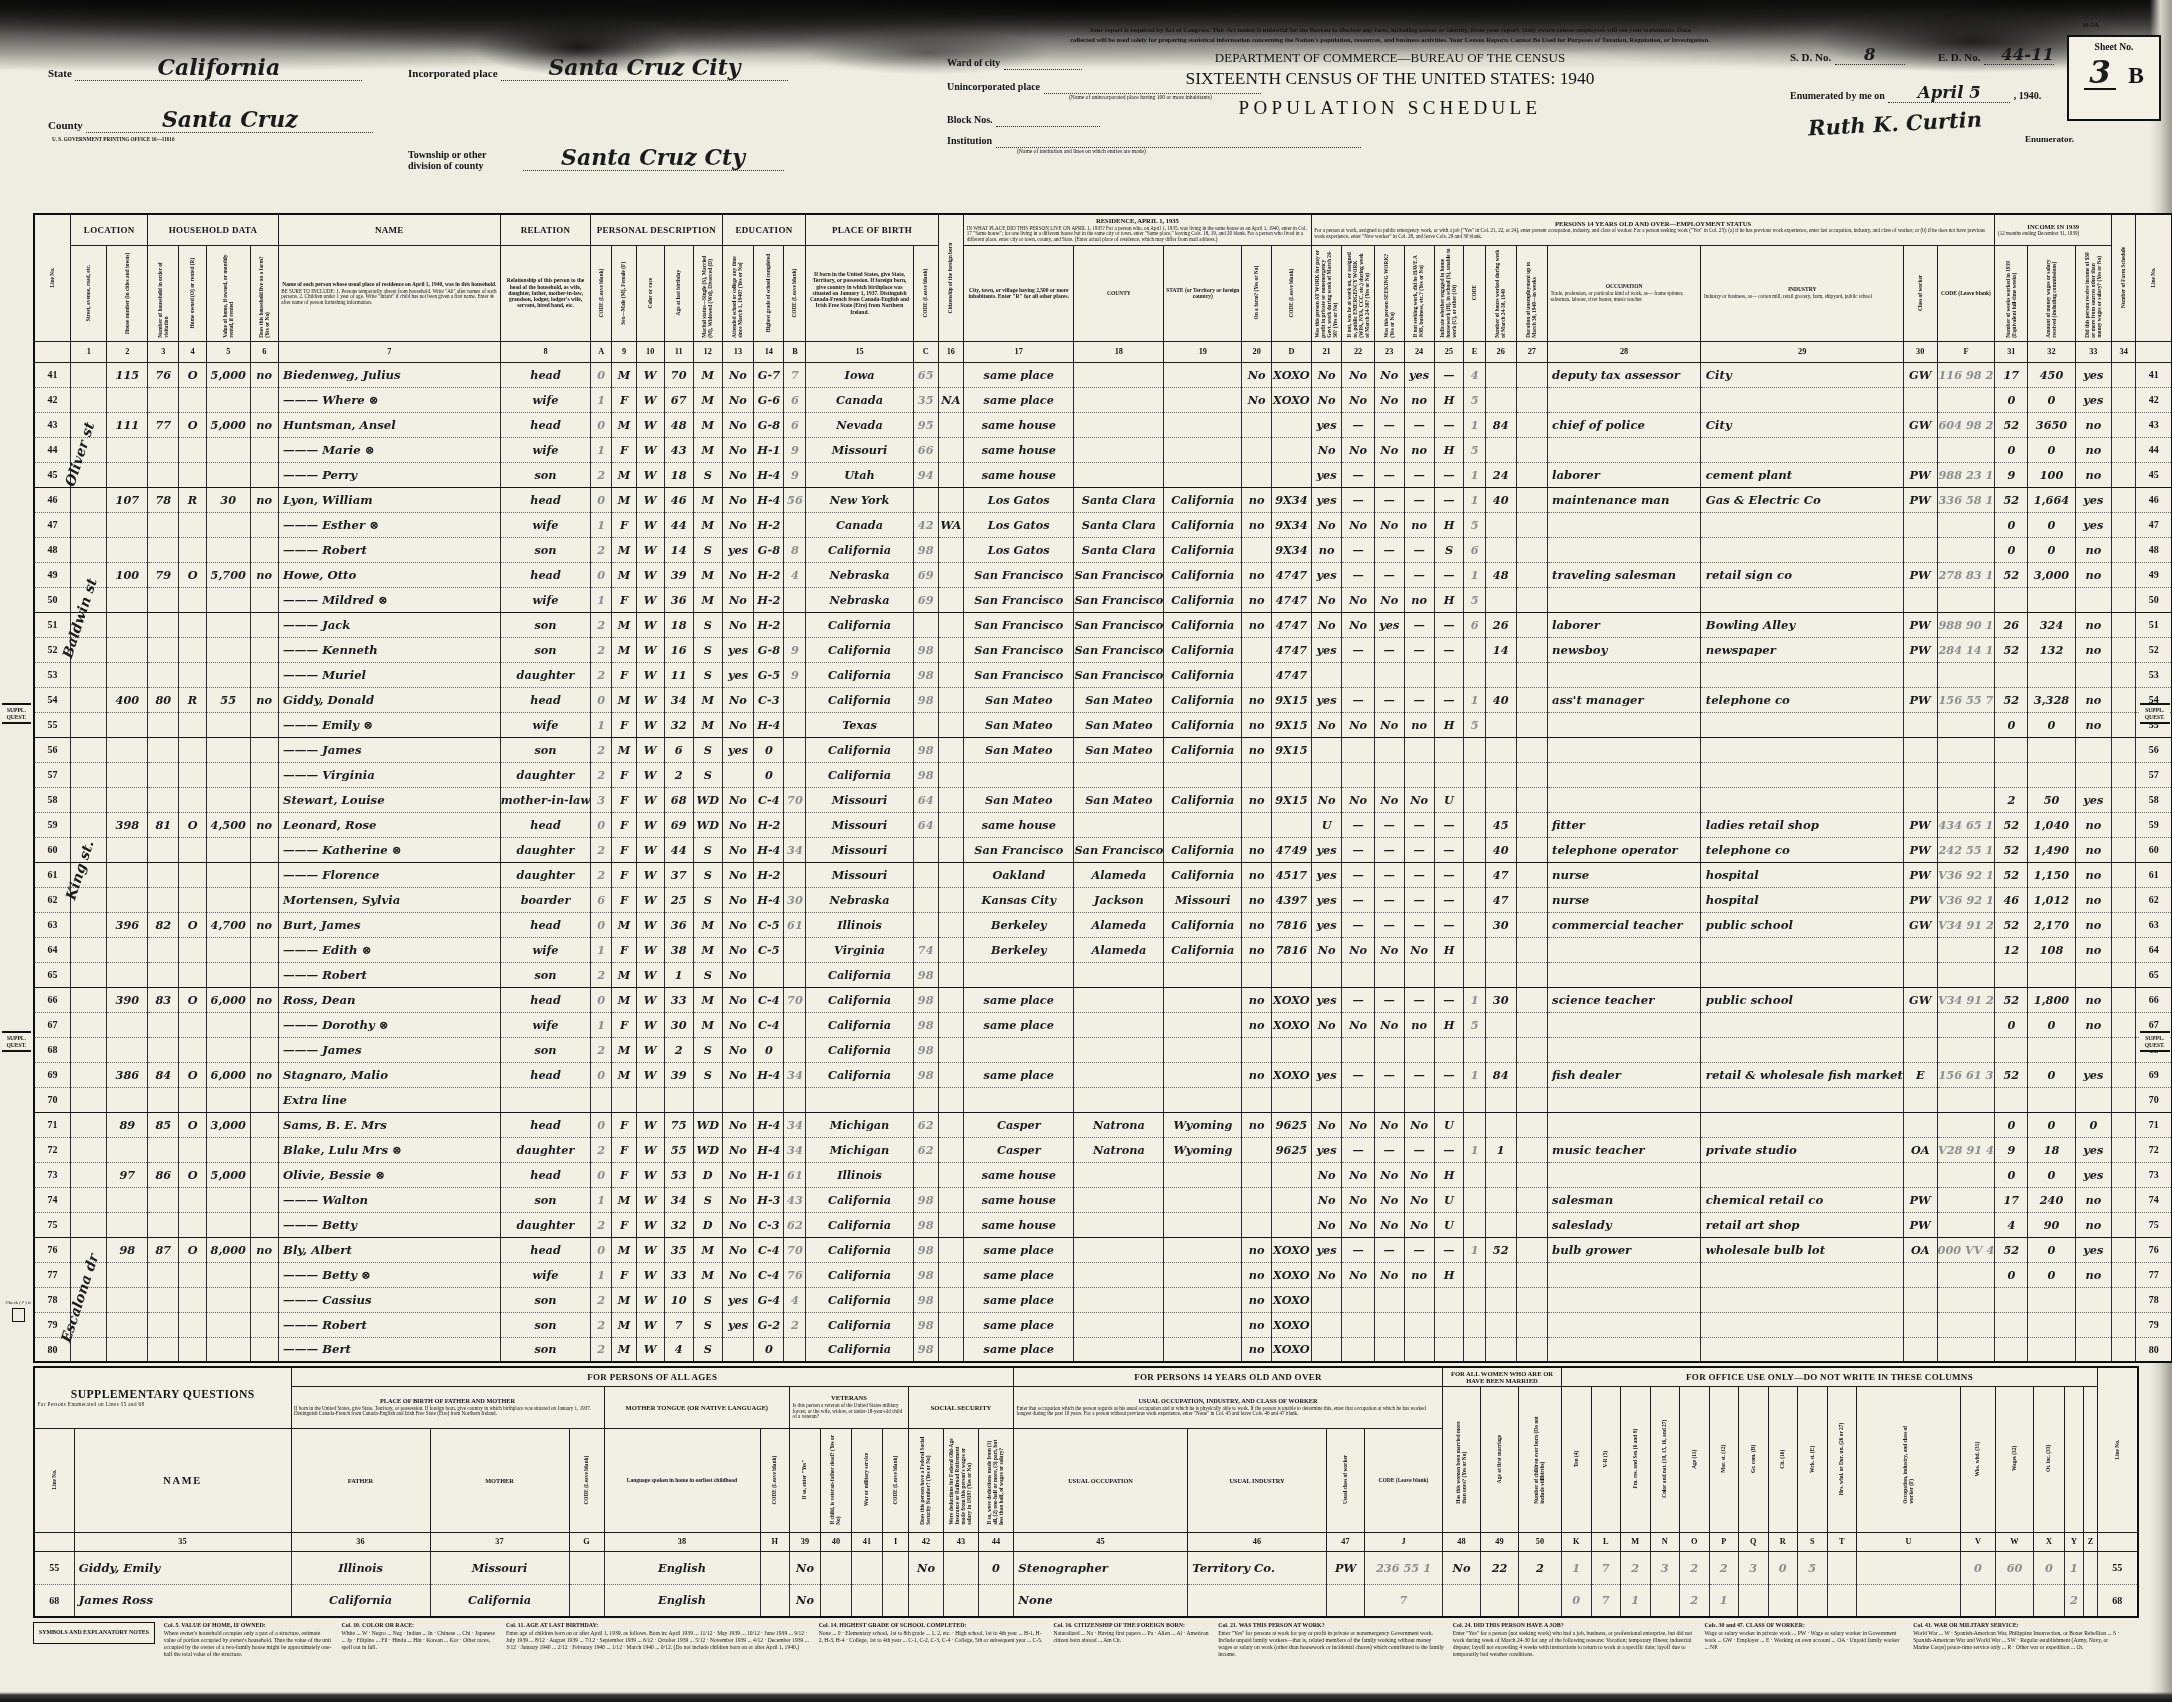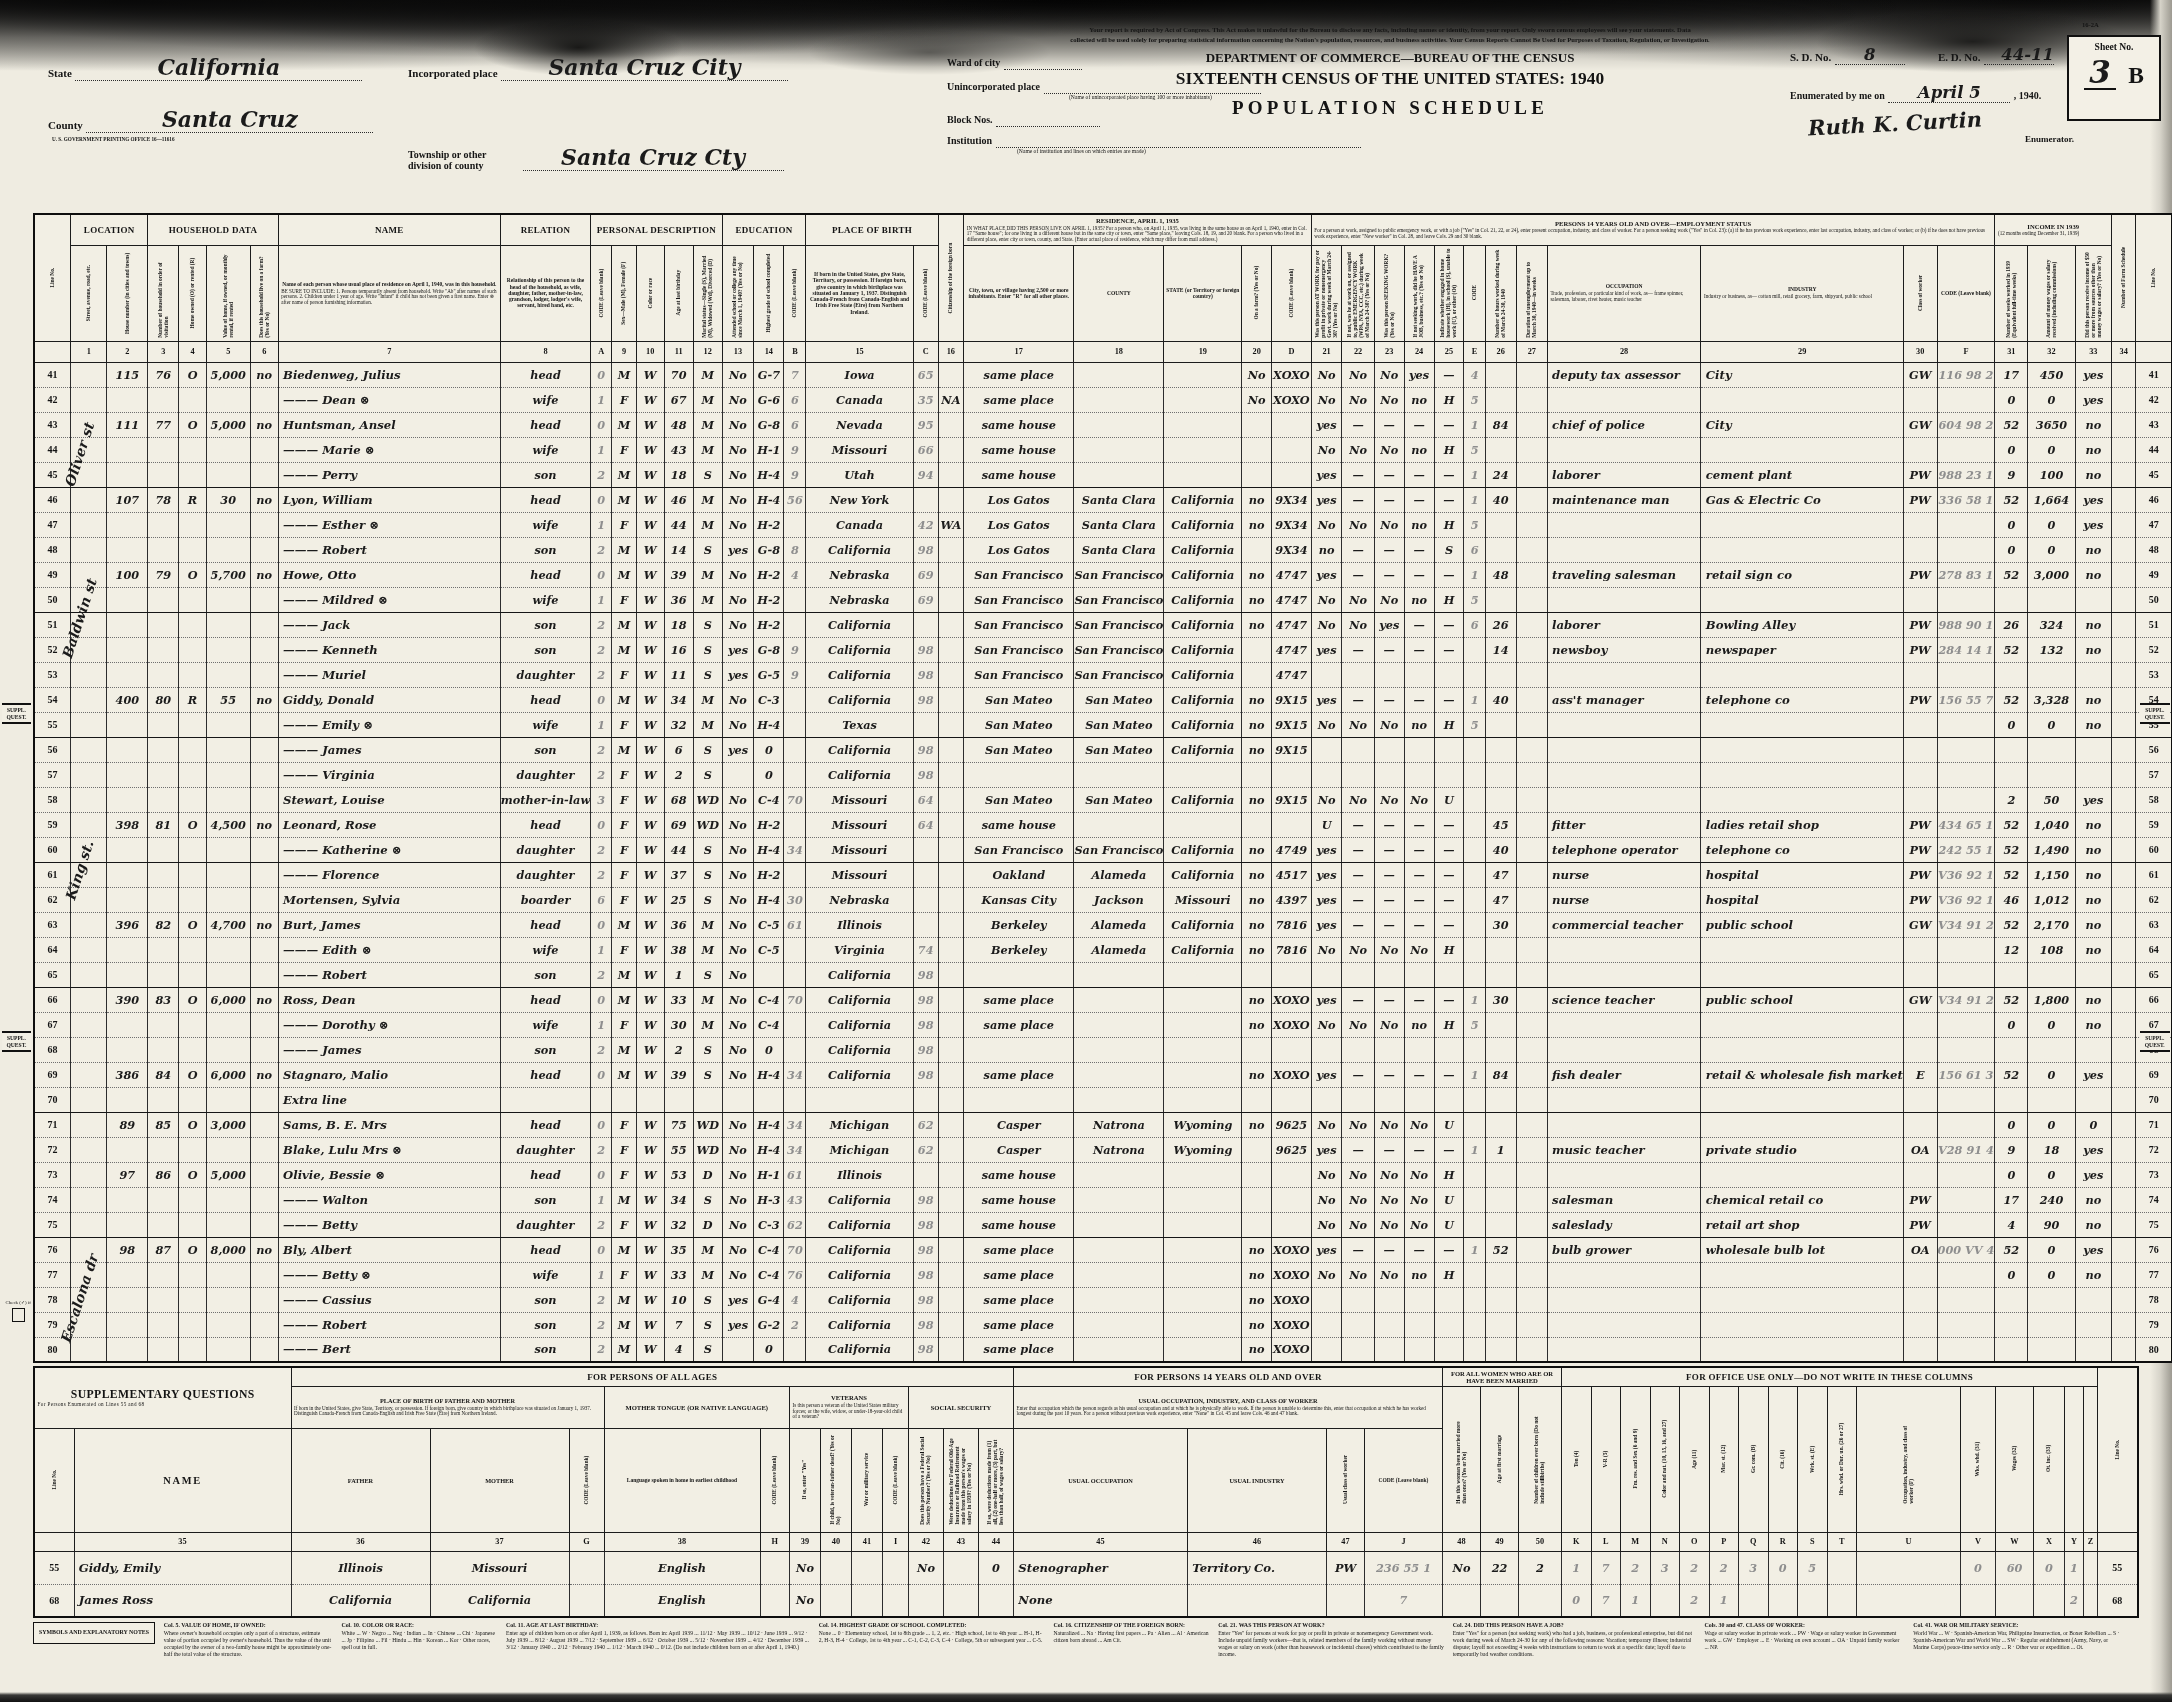--- a/index.html
+++ b/index.html
@@ -24,21 +24,21 @@
   .lbl{font-size:11px;font-weight:bold;}
   .sub{font-size:5.6px;}
   .fill{border-bottom:1.7px dotted #2b2b2b;display:inline-block;vertical-align:bottom;}
   
   .hw{font-family:"DejaVu Serif",serif;font-style:italic;font-weight:bold;color:#1b1b1b;}
   .hw-lg{font-size:22px;transform:rotate(-2deg);}
   .hw-md{font-size:16.5px;}
   .pencil{color:#8e8e8e !important;}
   
   .hdr-item{position:absolute;white-space:nowrap;}
-  .titles{position:absolute;text-align:center;font-weight:bold;}
+  .titles{position:absolute;text-align:center;font-weight:normal;}
   .sheetbox{position:absolute;left:2067px;top:35px;width:90px;height:82px;border:2.6px solid #101010;background:#f3f0e6;text-align:center;}
   .sheetbox .sl{font-size:9.6px;font-weight:bold;margin-top:3.5px;}
   .sheetbox .sn{font-size:31px;font-weight:bold;display:inline-block;border-bottom:2.6px solid #111;line-height:1;margin-top:5.2px;padding:0 5.2px;font-family:"DejaVu Serif",serif;}
   .sheetbox .sb{font-size:23.5px;font-weight:bold;display:inline-block;margin-left:8.7px;font-family:"Liberation Serif",serif;}
   
   .sheet{border-collapse:collapse;table-layout:fixed;background:#f2efe4;}
   .sheet th,.sheet td{border:0.9px solid #2d2d2d;padding:0;overflow:hidden;vertical-align:middle;}
   .sheet thead th{border:1.2px solid #1c1c1c;}
   .sheet{border:2.6px solid #0e0e0e;}
   .grp{font-size:9px;font-weight:bold;text-align:center;letter-spacing:0.3px;}
@@ -542,21 +542,21 @@
           <td class="ln">41</td>
         </tr>
         <tr style="height: 25px;">
           <td class="ln">42</td>
           <td class="hw"></td>
           <td class="hw"></td>
           <td class="hw"></td>
           <td class="hw"></td>
           <td class="hw"></td>
           <td class="hw"></td>
-          <td class="hw left">——— Dean ⊗</td>
+          <td class="hw left">——— Where ⊗</td>
           <td class="hw">wife</td>
           <td class="hw pencil">1</td>
           <td class="hw">F</td>
           <td class="hw">W</td>
           <td class="hw">67</td>
           <td class="hw">M</td>
           <td class="hw">No</td>
           <td class="hw">G-6</td>
           <td class="hw pencil">6</td>
           <td class="hw">Canada</td>

